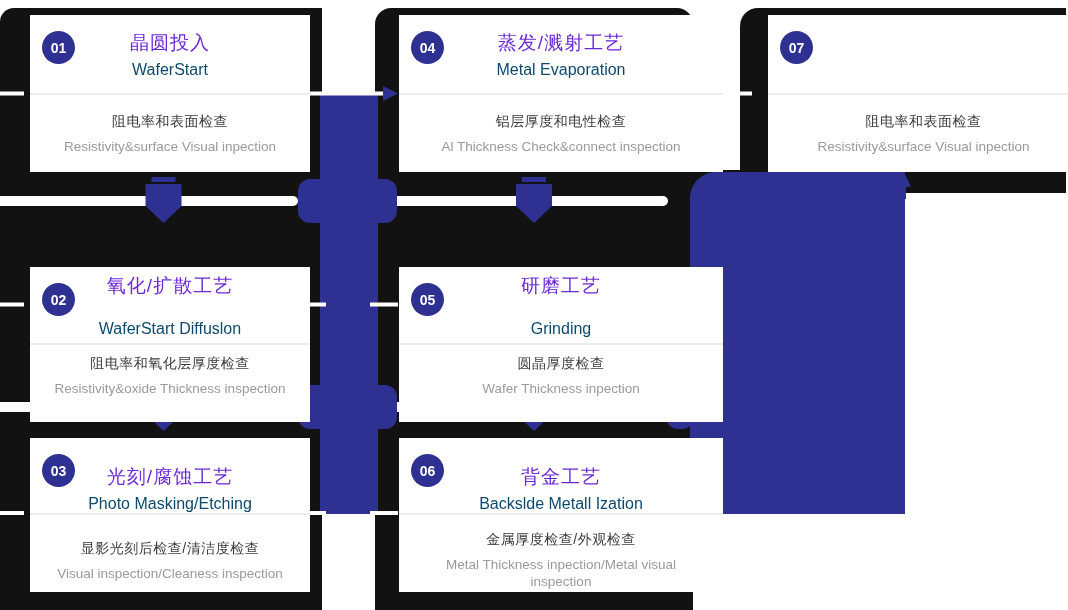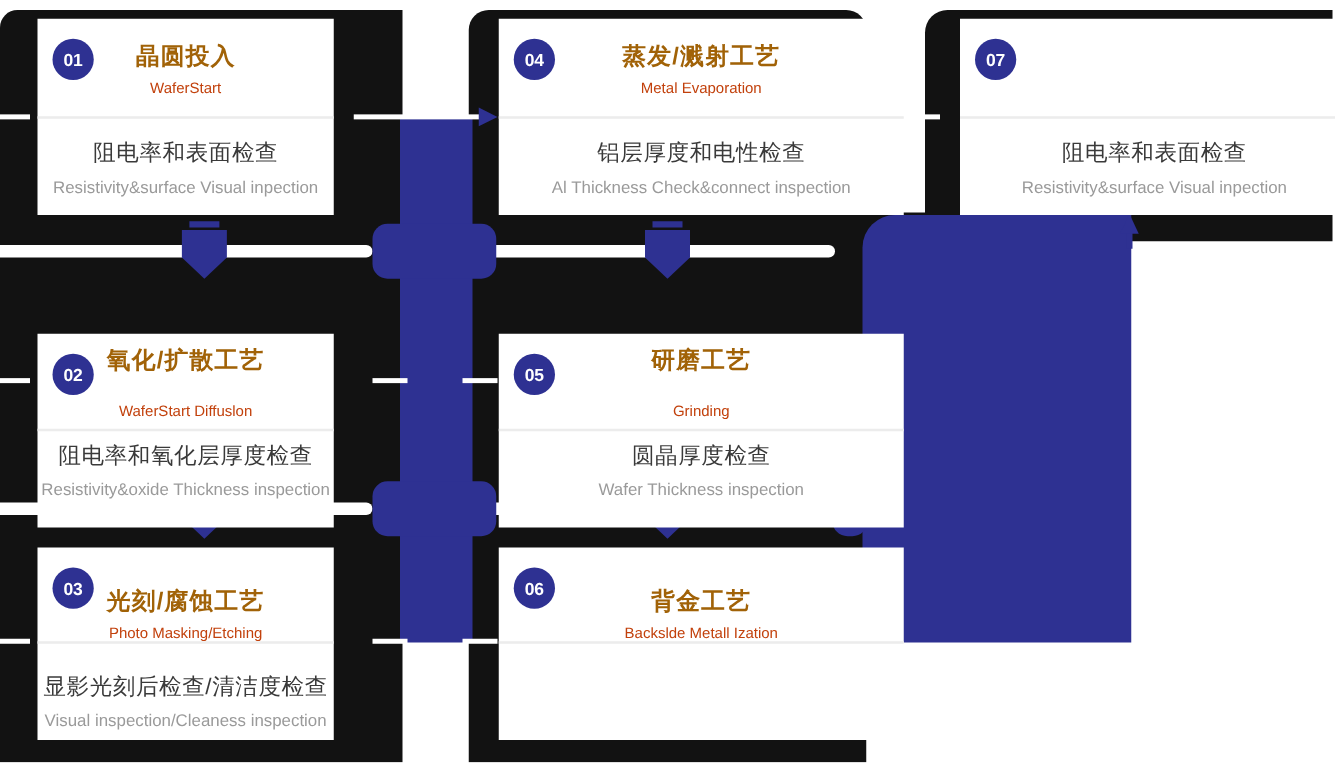--- a/index.html
+++ b/index.html
@@ -12,35 +12,35 @@
   #slab-col3{left:740px;top:8px;width:326px;height:185px;border-radius:18px 0 0 18px;}
   
   .gapband{position:absolute;background:#ffffff;height:10px;}
   .g-c1{left:-8px;width:306px;border-radius:0 5px 5px 0;}
   .g-c2{left:377px;width:291px;border-radius:5px;}
   .g1{top:196px;} .g2{top:402px;}
   
   #flow-svg{position:absolute;left:0;top:0;z-index:3;}
   
   .card{position:absolute;background:#ffffff;z-index:4;}
-  .col1{left:30px;width:237px;} .col2{left:399px;width:324px;} .col3{left:768px;width:311px;}
+  .col1{left:30px;width:280px;} .col2{left:399px;width:324px;} .col3{left:768px;width:311px;}
   .r1{top:15px;height:157px;} .r2{top:228px;height:155px;margin-top:39px;} .r3{top:438px;height:154px;}
   .sec-top,.sec-bot{position:absolute;left:0;right:0;display:flex;flex-direction:column;
                     justify-content:center;align-items:center;text-align:center;}
   .r1 .sec-top{top:0;height:78px;} .r1 .sec-bot{top:80px;bottom:0;}
   .r2 .sec-top{top:0;height:76px;gap:16px;} .r2 .sec-bot{top:78px;bottom:16px;}
   .r3 .sec-top{top:0;height:75px;justify-content:flex-end;} .r3 .sec-bot{top:91px;bottom:0;}
   .divline{position:absolute;left:0;right:0;height:2px;background:#ececec;}
   .r1 .divline{top:78px;} .r2 .divline{top:76px;} .r3 .divline{top:75px;}
   .numcircle{position:absolute;left:12px;top:16px;width:33px;height:33px;border-radius:50%;
              background:#2e3192;color:#fff;font-size:14px;font-weight:bold;
              display:flex;align-items:center;justify-content:center;z-index:2;}
-  .t-cn{font-size:19px;color:#a16207;letter-spacing:1px;margin-bottom:5px;font-weight:bold;}
-  .t-en{font-size:12px;color:#c2410c;}
-  .i-cn{font-size:18px;color:#3a3a3a;letter-spacing:0.5px;margin-bottom:7px;}
+  .t-cn{font-size:19px;color:#6d28d9;letter-spacing:1px;margin-bottom:5px;}
+  .t-en{font-size:16px;color:#0c4a6e;}
+  .i-cn{font-size:14px;color:#3a3a3a;letter-spacing:0.5px;margin-bottom:7px;}
   .i-en{font-size:13.5px;color:#9a9a9a;line-height:17px;max-width:252px;}
 </style>
 </head>
 <body>
 
 <div id="canvas">
 
   <div class="slab" id="slab-col1"></div>
   <div class="slab" id="slab-col2"></div>
   <div class="slab" id="slab-col3"></div>
@@ -145,31 +145,35 @@
 
   <div class="card col2 r2">
     <div class="numcircle">05</div>
     <div class="sec-top">
       <div class="t-cn">研磨工艺</div>
       <div class="t-en">Grinding</div>
     </div>
     <div class="divline"></div>
     <div class="sec-bot">
       <div class="i-cn">圆晶厚度检查</div>
-      <div class="i-en">Wafer Thickness inspection</div>
+      <div class="i-en">Wafer Thickness inpection</div>
     </div>
   </div>
 
   <div class="card col2 r3">
     <div class="numcircle">06</div>
     <div class="sec-top">
       <div class="t-cn">背金工艺</div>
       <div class="t-en">Backslde Metall Ization</div>
     </div>
     <div class="divline"></div>
+    <div class="sec-bot">
+      <div class="i-cn">金属厚度检查/外观检查</div>
+      <div class="i-en">Metal Thickness inpection/Metal visual inspection</div>
+    </div>
   </div>
 
   <div class="card col3 r1">
     <div class="numcircle">07</div>
     <div class="divline"></div>
     <div class="sec-bot">
       <div class="i-cn">阻电率和表面检查</div>
       <div class="i-en">Resistivity&amp;surface Visual inpection</div>
     </div>
   </div>

